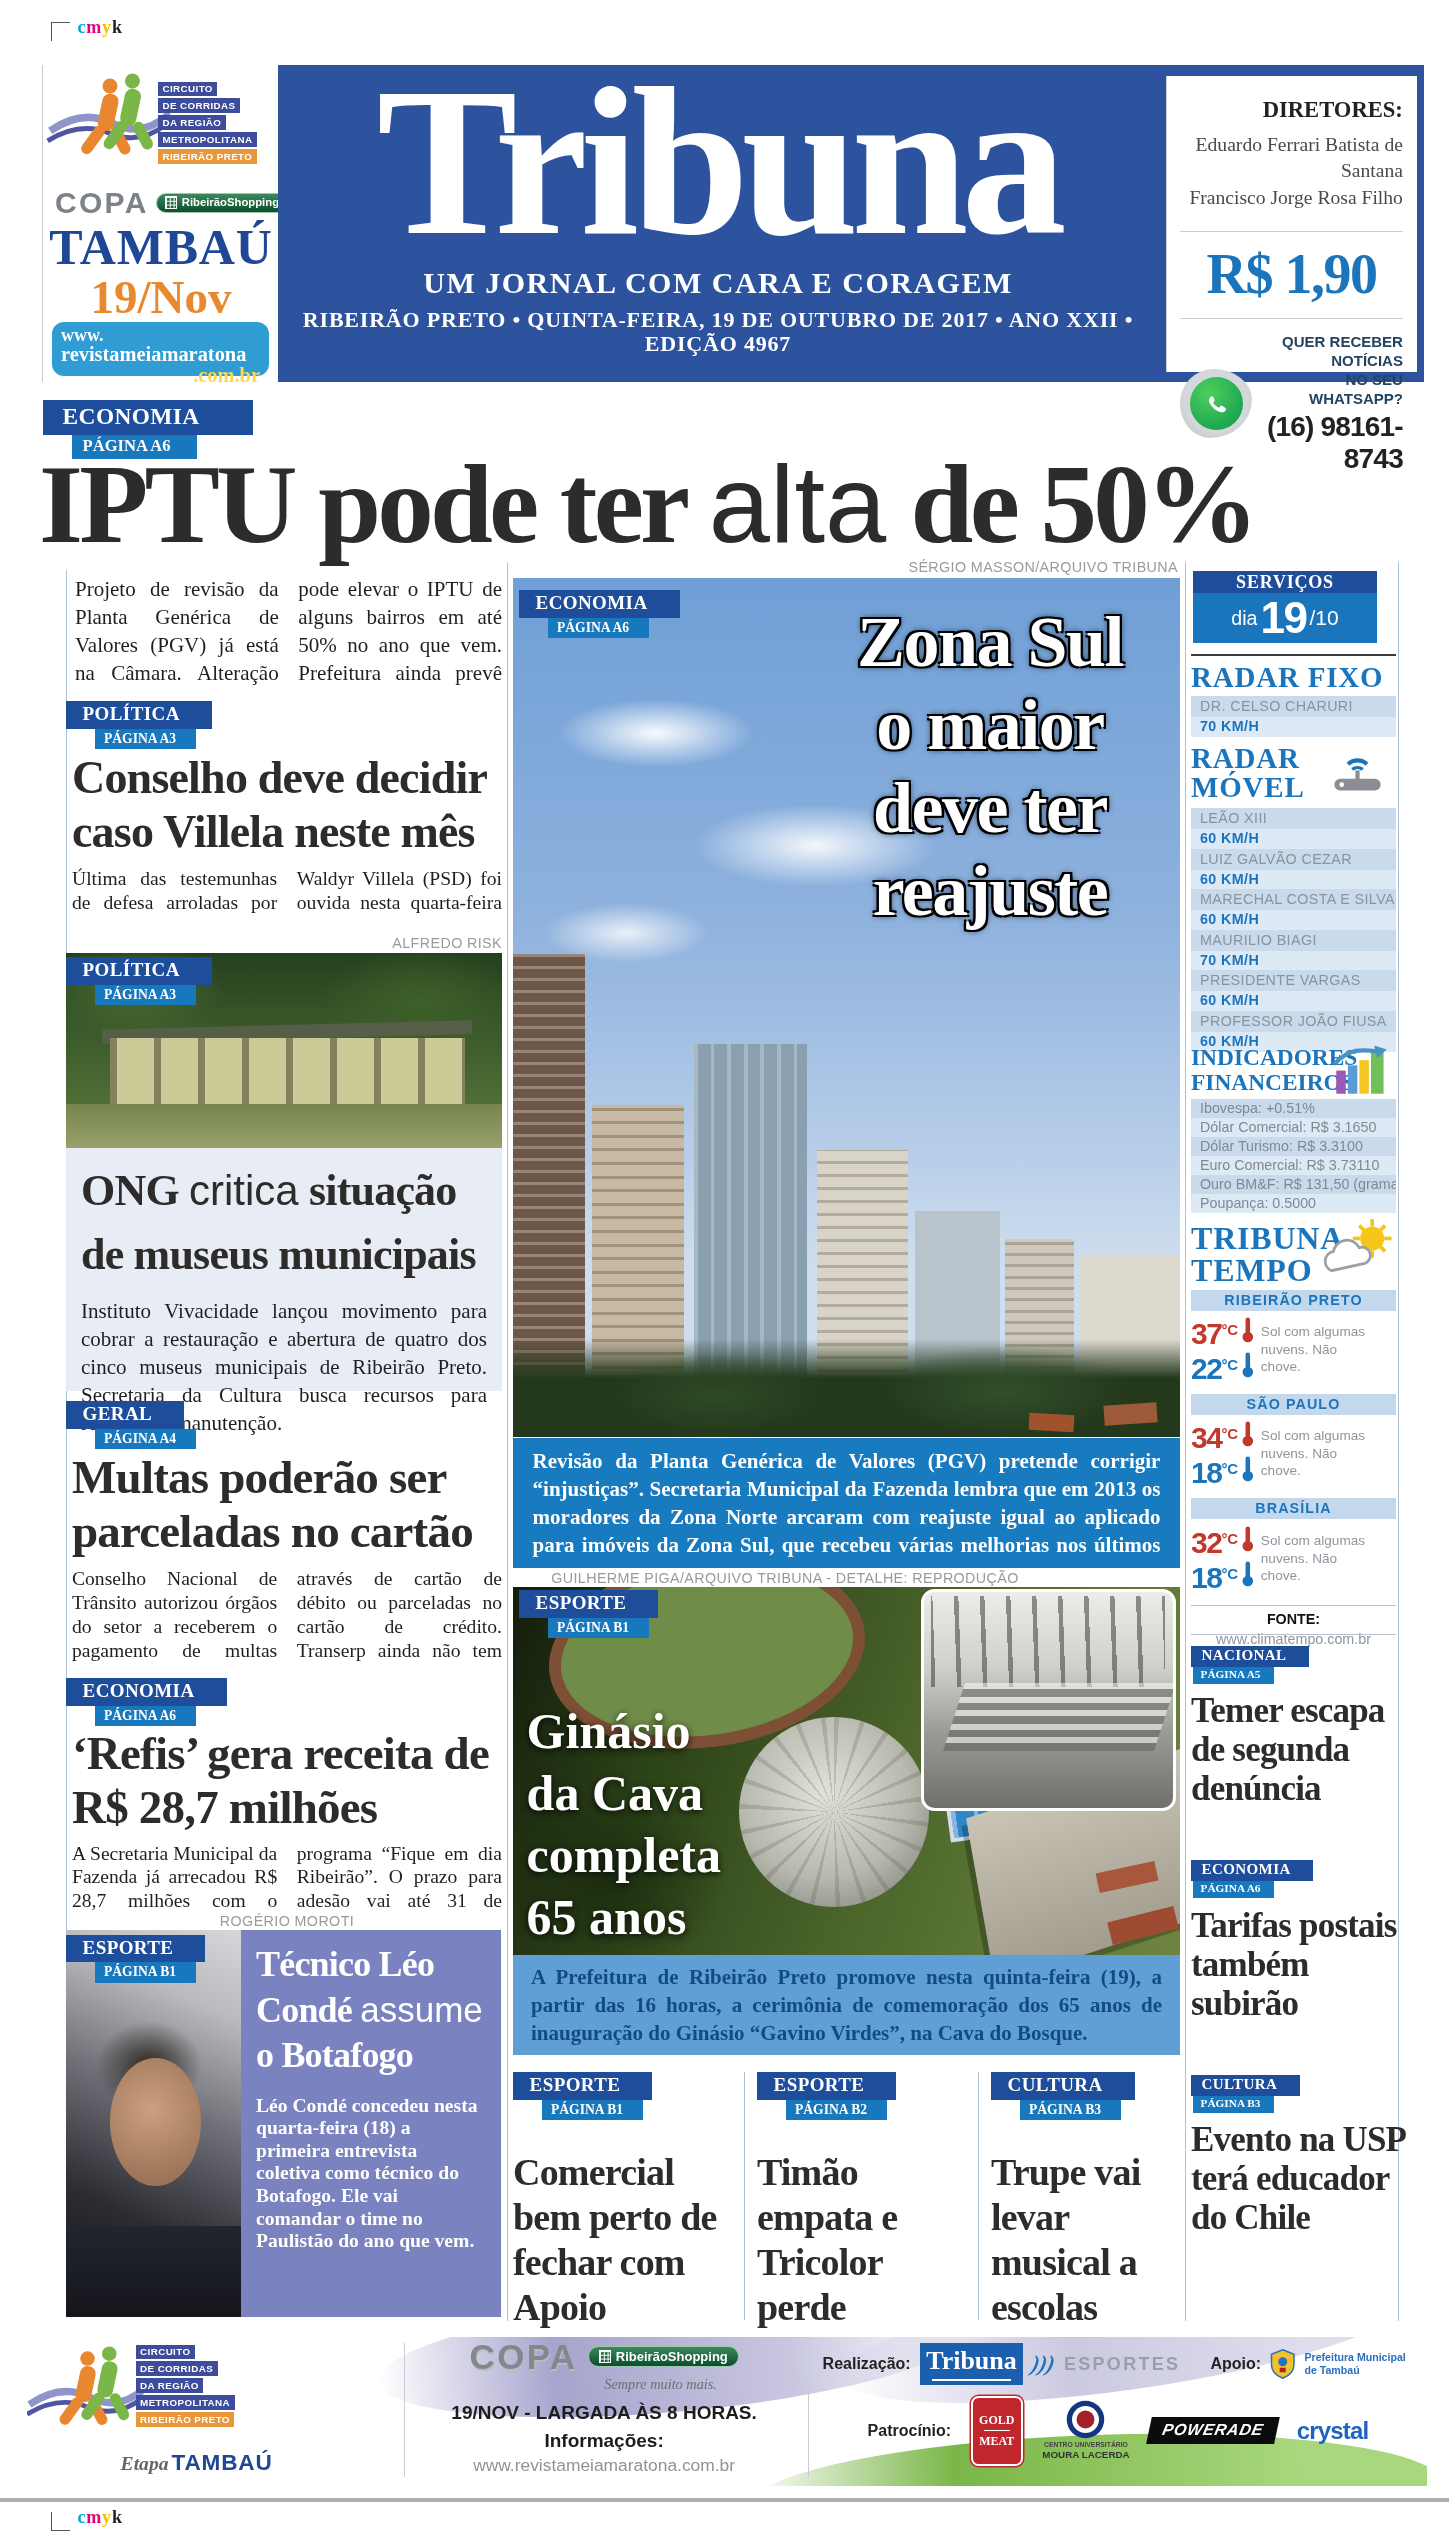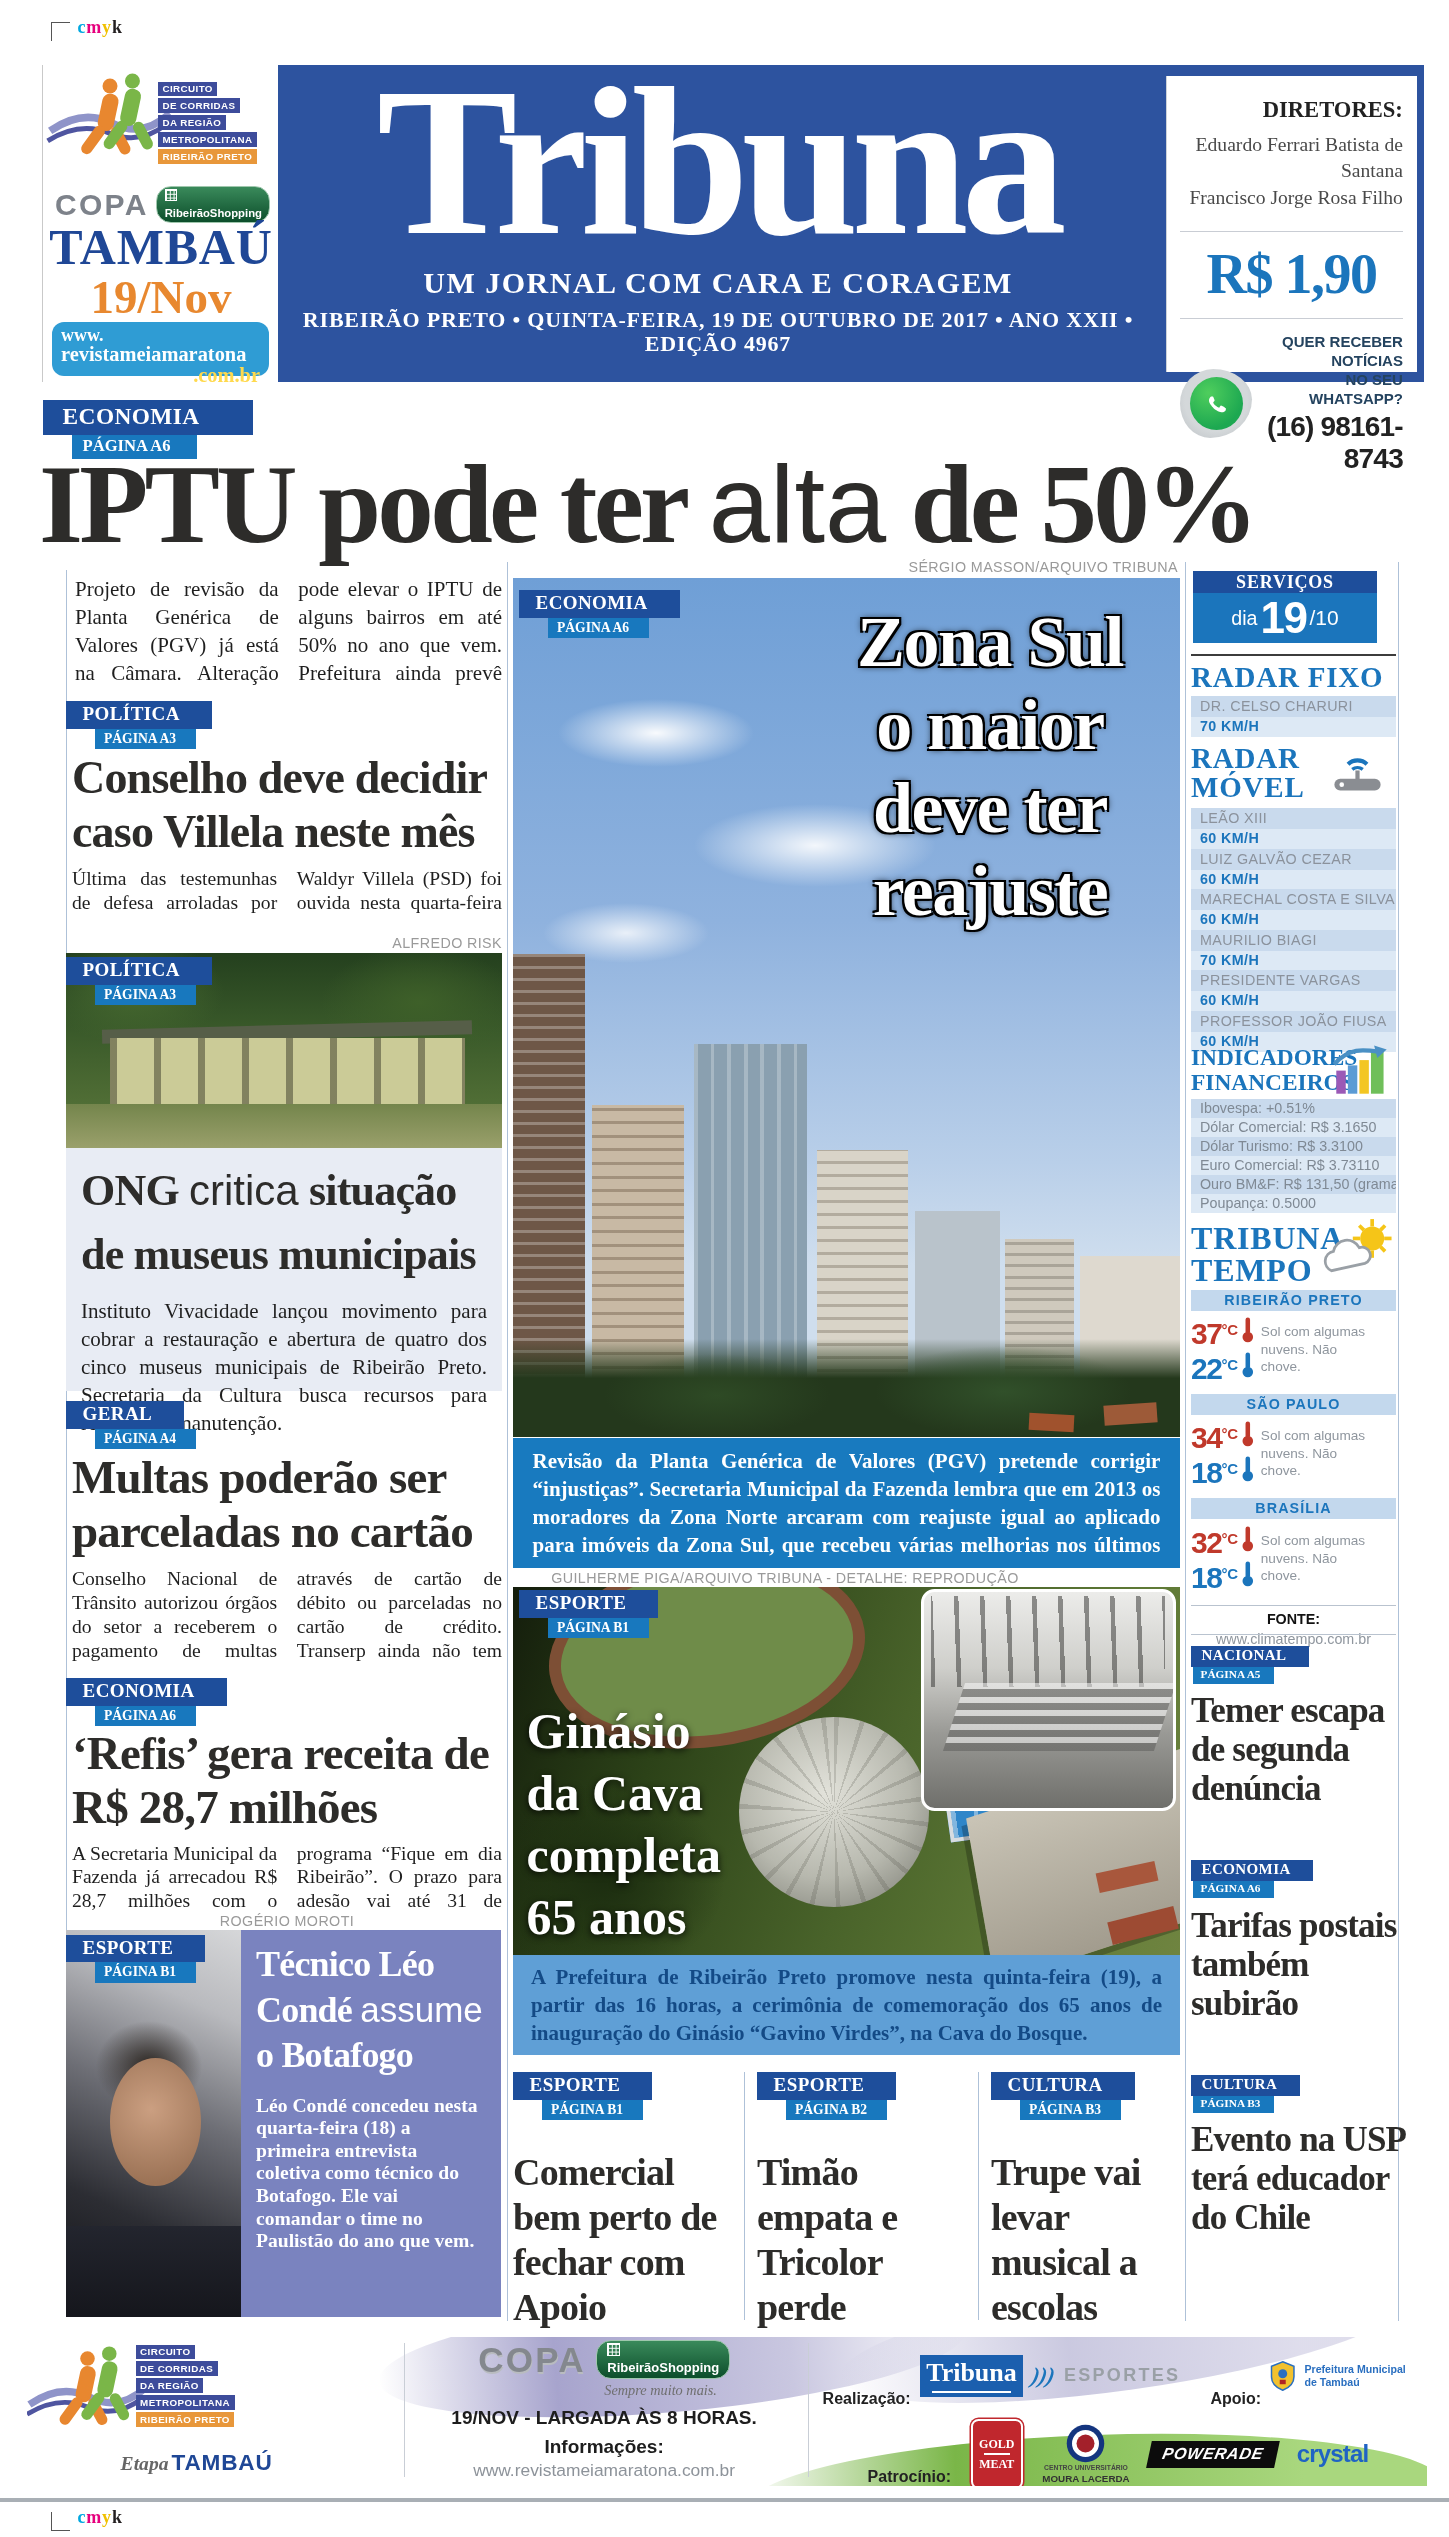--- a/index.html
+++ b/index.html
@@ -39,23 +39,23 @@
   .wa-circle{width:53px;height:53px;border-radius:50%;background:radial-gradient(circle at 35% 30%,#4fce5d,#1da851 70%);
              display:flex;align-items:center;justify-content:center;}
   .wa-texts{flex:1;text-align:right;font-family:"Liberation Sans",sans-serif;}
   .wa-q{font-weight:bold;font-size:15px;line-height:19px;color:#24435f;}
   .wa-num{font-weight:bold;font-size:28px;color:#222;margin-top:3px;letter-spacing:-0.8px;}
   
   .copa-ad{background:#fff;border-left:0.8px solid #c9c9c9;box-sizing:border-box;}
   .chip{background:#3d4c9b;color:#fff;font:bold 9.8px/13px "Liberation Sans",sans-serif;
         padding:0.8px 4.5px;width:fit-content;margin-bottom:2.3px;letter-spacing:0.4px;}
   .chip.orange{background:#e8973a;}
-  .pill{display:inline-flex;align-items:flex-start;gap:4.5px;background:linear-gradient(180deg,#3a8a5b,#0c4e2b);
+  .pill{display:inline-flex;align-items:center;gap:4.5px;background:linear-gradient(180deg,#3a8a5b,#0c4e2b);
         border:1.5px solid #9fc7ad;border-radius:15px;padding:2.3px 9.8px;color:#fff;
-        font:bold 13px/15px "Liberation Sans",sans-serif;flex-direction:column;}
+        font:bold 13px/15px "Liberation Sans",sans-serif;}
   .pill.small{font-size:11.3px;padding:1.5px 7.5px;}
   .grid-ico{width:10.6px;height:10.6px;border:0.8px solid #fff;
         background-image:linear-gradient(#fff 0.8px,transparent 0.8px),linear-gradient(90deg,#fff 0.8px,transparent 0.8px);
         background-size:3.8px 3.8px;}
   .copa-word{font:bold 30px/33px "Liberation Sans",sans-serif;color:#7d828a;letter-spacing:2.3px;}
   .ad-stage{font:bold 50px/53px "Liberation Serif",serif;color:#1f4796;text-align:center;letter-spacing:0.8px;}
   .ad-date{font:bold 47px/50px "Liberation Serif",serif;color:#e8882f;text-align:center;}
   .ad-url{background:#2f9cd4;border-radius:12px;color:#fff;font:bold 20.4px/23.4px "Liberation Serif",serif;
           padding:4.5px 9px;box-sizing:border-box;}
   .ad-url .tld{color:#ffd94d;text-align:right;}
@@ -88,21 +88,21 @@
   .desc{font:13.6px/17.4px "Liberation Sans",sans-serif;color:#8f969e;}
   .fonte{font:bold 14.3px/19.6px "Liberation Sans",sans-serif;color:#111;text-align:center;}
   .fonte .url{font-weight:normal;color:#8f969e;}
   .thin{height:0.8px;background:#b9c3cf;}
   
   .conde-box{background:#7a83bf;color:#fff;box-sizing:border-box;padding:12px 15px;}
   .conde-hl{font:bold 36px/45px "Liberation Serif",serif;color:#fff;letter-spacing:-0.8px;}
   .conde-body{font:bold 19.6px/22.6px "Liberation Serif",serif;margin-top:16.6px;}
   
   .footer{overflow:hidden;background:#fff;}
-  .f-label{font:bold 16px/19.6px "Liberation Sans",sans-serif;color:#222;margin-top:46px;}
+  .f-label{font:bold 16px/19.6px "Liberation Sans",sans-serif;color:#222;}
   .trib-logo{width:110px;height:42px;background:#1b5fae;color:#fff;text-align:center;
              font:bold 26px/36px "Liberation Serif",serif;position:relative;}
   .trib-logo .bar{position:absolute;left:12%;bottom:3.8px;width:76%;height:2.3px;background:#fff;}
   .esp-marks{font:bold italic 22.6px/22.6px "Liberation Serif",serif;color:#1b75bc;transform:skewX(-12deg);display:inline-block;}
   .esp-word{font:bold 18px/21px "Liberation Sans",sans-serif;color:#9aa0a6;letter-spacing:2.3px;}
   .gold-badge{width:48px;height:66px;background:#c0272d;border:2.3px solid #fff;box-shadow:0 0 0 1.5px #c0272d;
               border-radius:7.5px;color:#fff;display:flex;flex-direction:column;align-items:center;justify-content:center;
               font:bold 12px/14.3px "Liberation Serif",serif;gap:2.3px;}
   .gold-badge .sep{width:26px;height:1.5px;background:#fff;}
   .powerade{background:#0c0c0c;color:#fff;font:bold italic 16px/16px "Liberation Sans",sans-serif;

